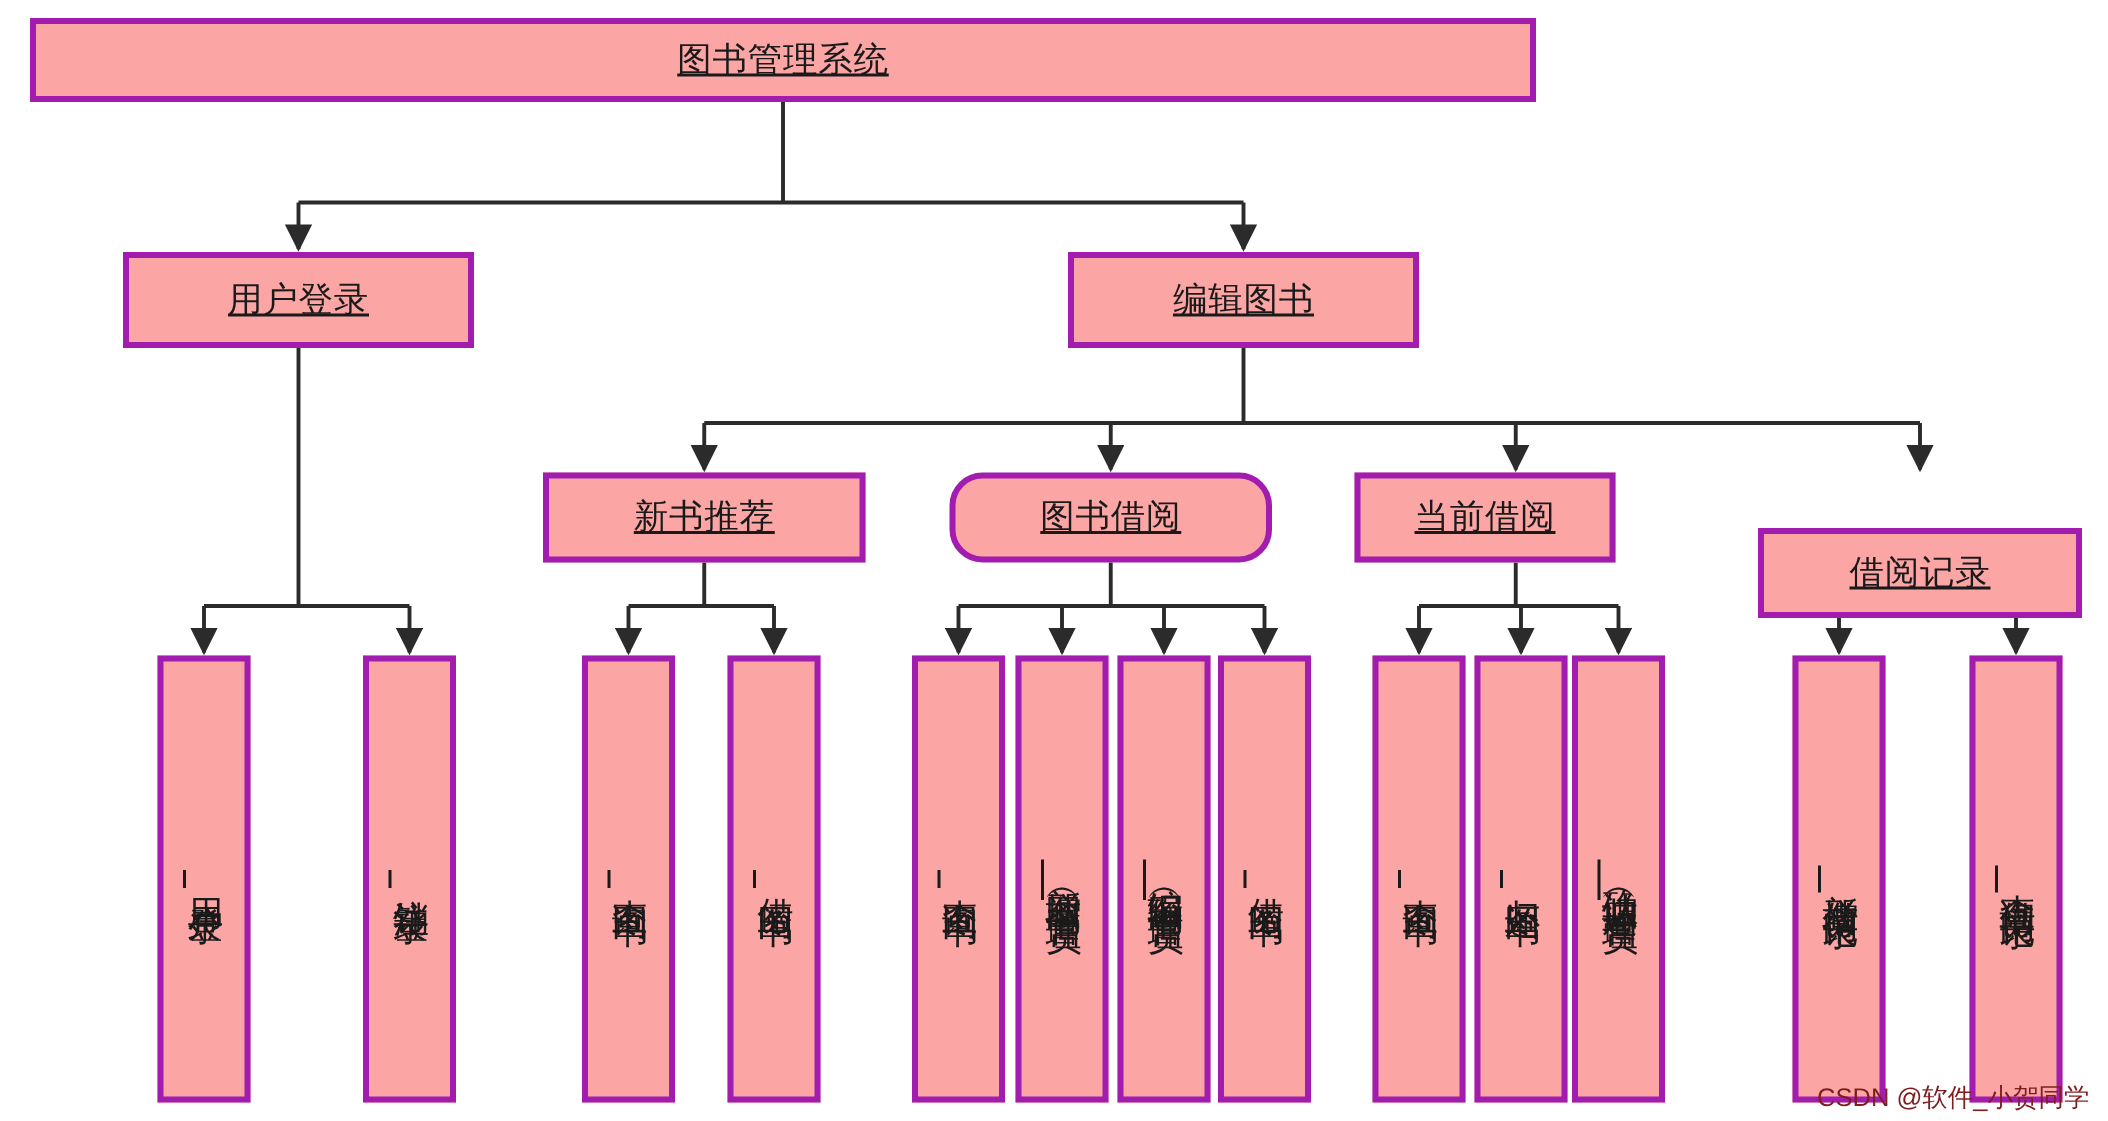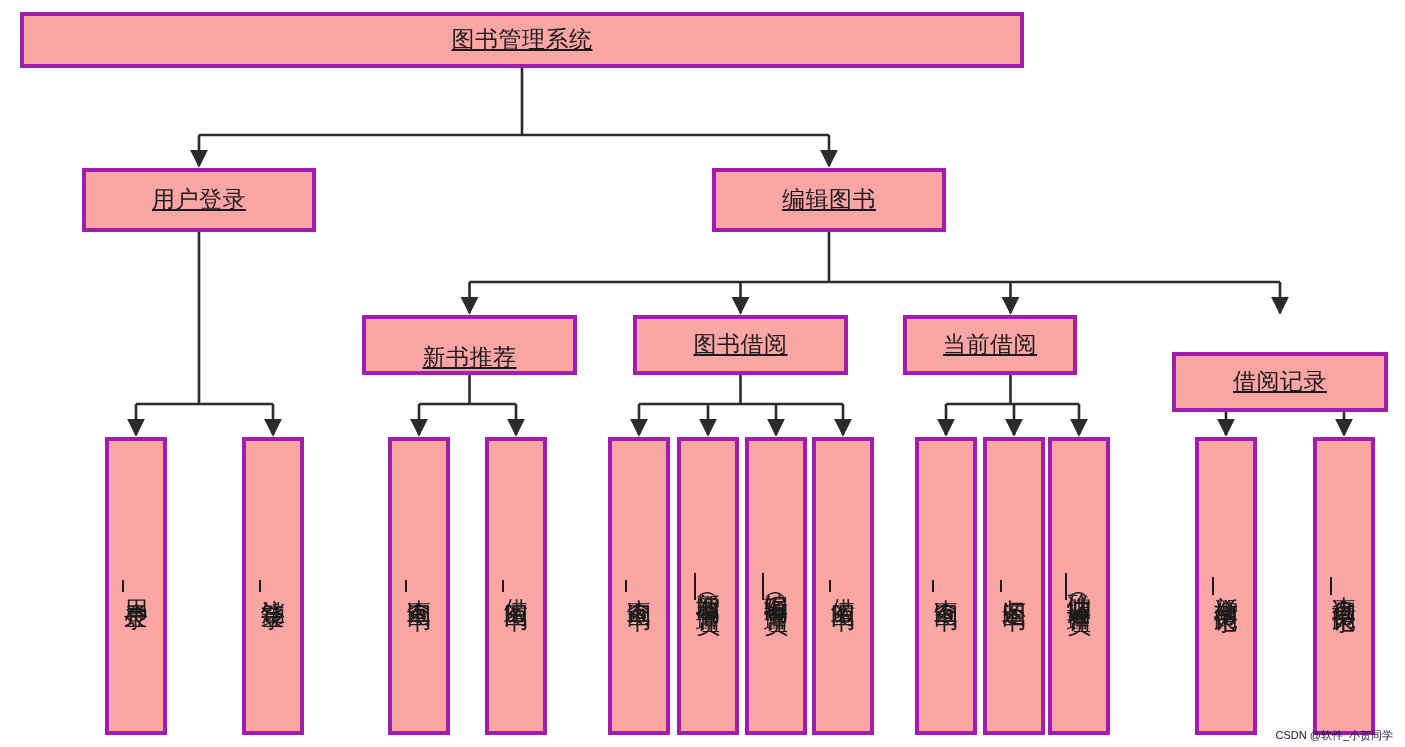--- a/index.html
+++ b/index.html
@@ -56,22 +56,22 @@
     writing-mode: vertical-rl;
     text-orientation: upright;
     font-size: 24px;
     letter-spacing: 3px;
     line-height: 1;
   }
   #watermark {
     position: absolute;
     right: 12px;
     bottom: 4px;
-    font-size: 11px;
-    color: #0f172a;
+    font-size: 17px;
+    color: #7f1d1d;
     z-index: 5;
     white-space: nowrap;
     font-family: "Liberation Sans", "DejaVu Sans", sans-serif;
   }
 </style>
 </head>
 <body>
 
 <div id="canvas">
 
@@ -121,24 +121,24 @@
   <div id="nodes-layer">
       <div class="node horiz" style="left: 20px; top: 12px; width: 1004px; height: 56px;">
         <span class="lbl">图书管理系统</span>
       </div>
       <div class="node horiz" style="left: 82px; top: 168px; width: 234px; height: 64px;">
         <span class="lbl">用户登录</span>
       </div>
       <div class="node horiz" style="left: 712px; top: 168px; width: 234px; height: 64px;">
         <span class="lbl">编辑图书</span>
       </div>
-      <div class="node horiz" style="left: 362px; top: 315px; width: 215px; height: 60px; align-items: flex-end;">
+      <div class="node horiz" style="left: 362px; top: 315px; width: 215px; height: 60px;">
         <span class="lbl">新书推荐</span>
       </div>
-      <div class="node horiz" style="left: 633px; top: 315px; width: 215px; height: 60px;">
+      <div class="node horiz" style="left: 633px; top: 315px; width: 215px; height: 60px; border-radius: 22px;">
         <span class="lbl">图书借阅</span>
       </div>
       <div class="node horiz" style="left: 903px; top: 315px; width: 174px; height: 60px;">
         <span class="lbl">当前借阅</span>
       </div>
       <div class="node horiz" style="left: 1172px; top: 315px; width: 216px; height: 60px; margin-top: 37px;">
         <span class="lbl">借阅记录</span>
       </div>
       <div class="node vert" style="left: 105px; top: 437px; width: 62px; height: 298px;">
         <span class="lbl">用户登录</span>

